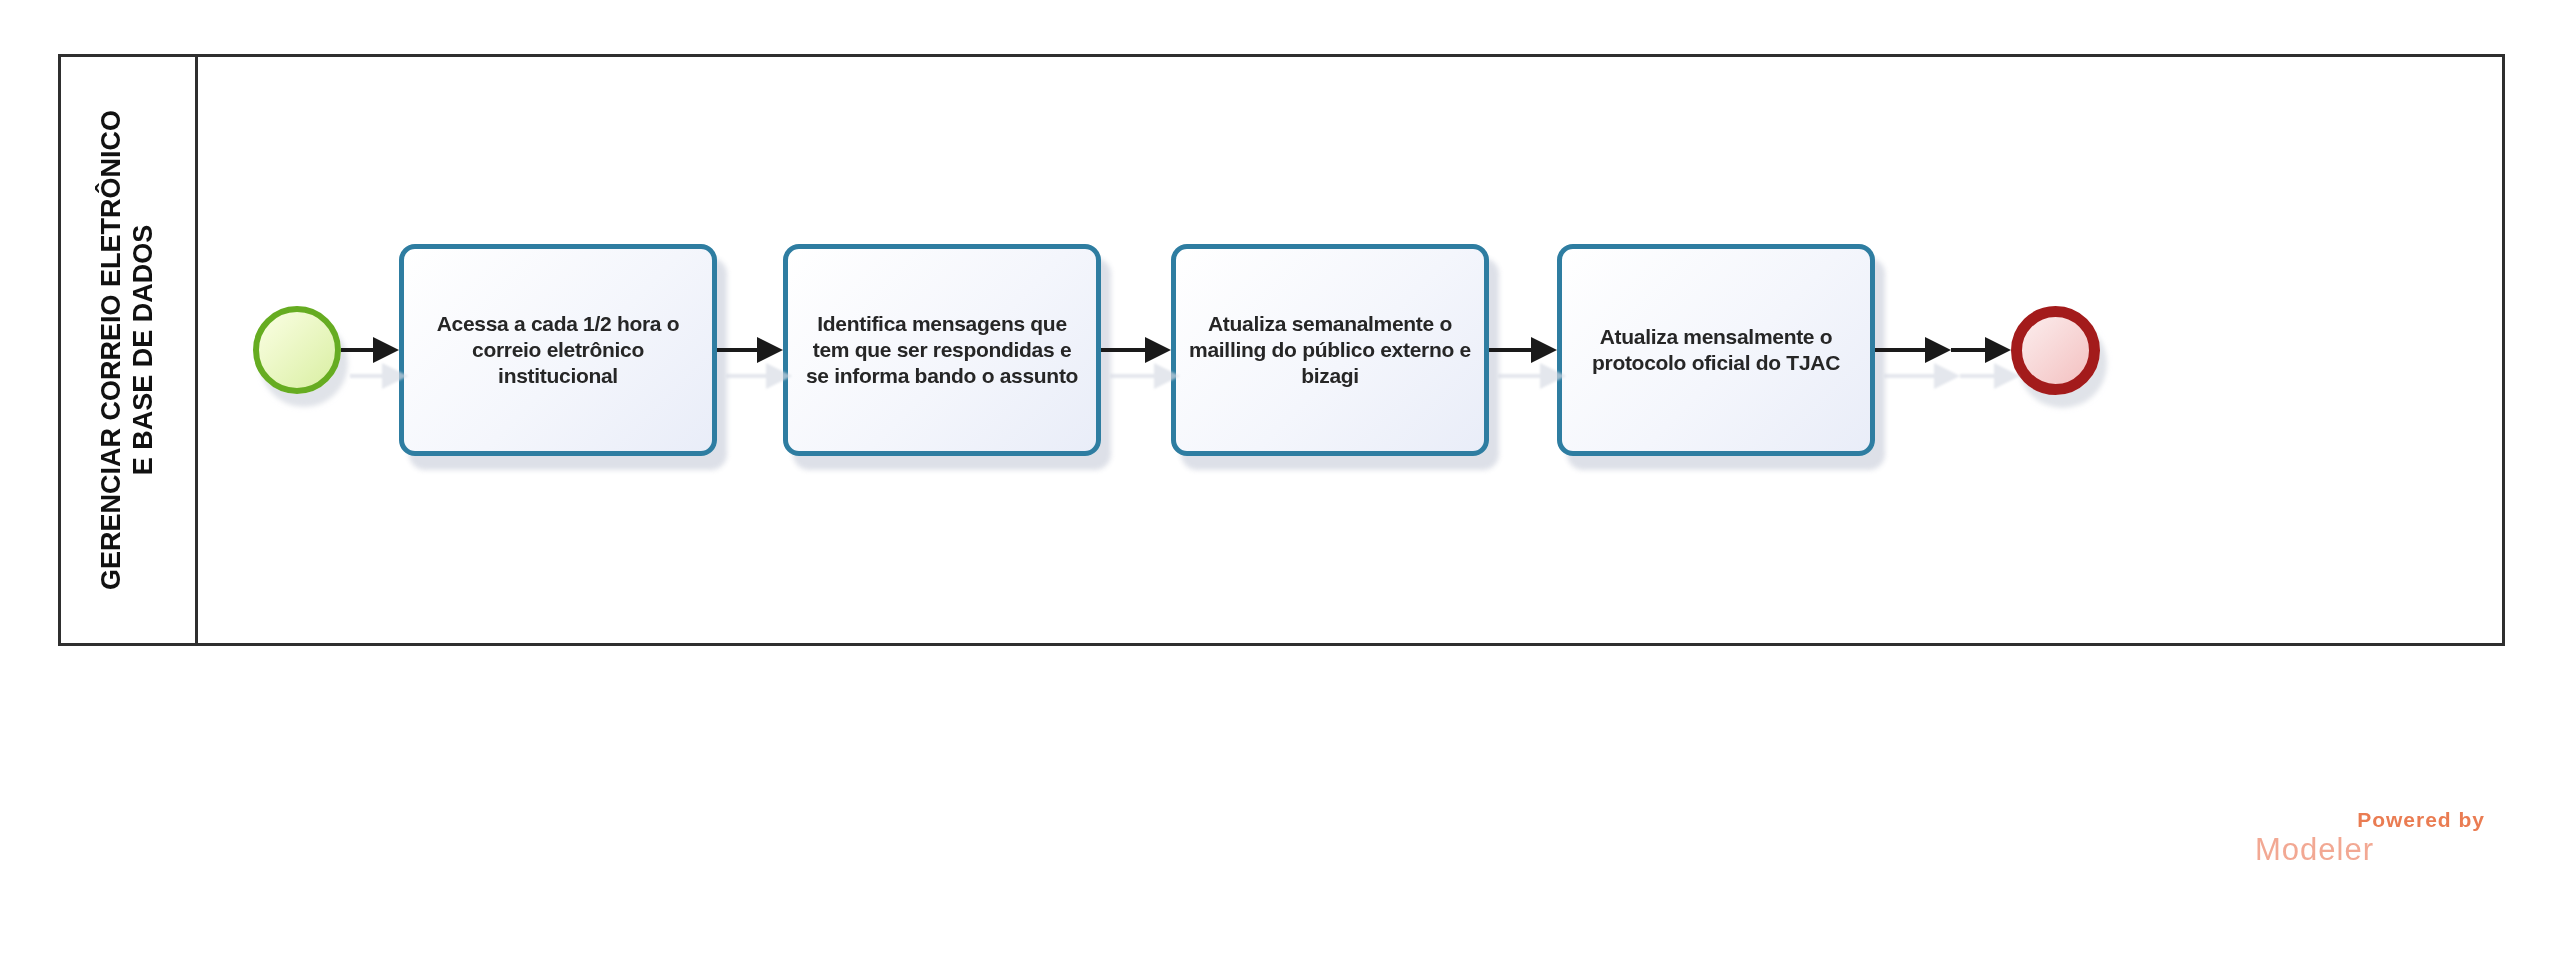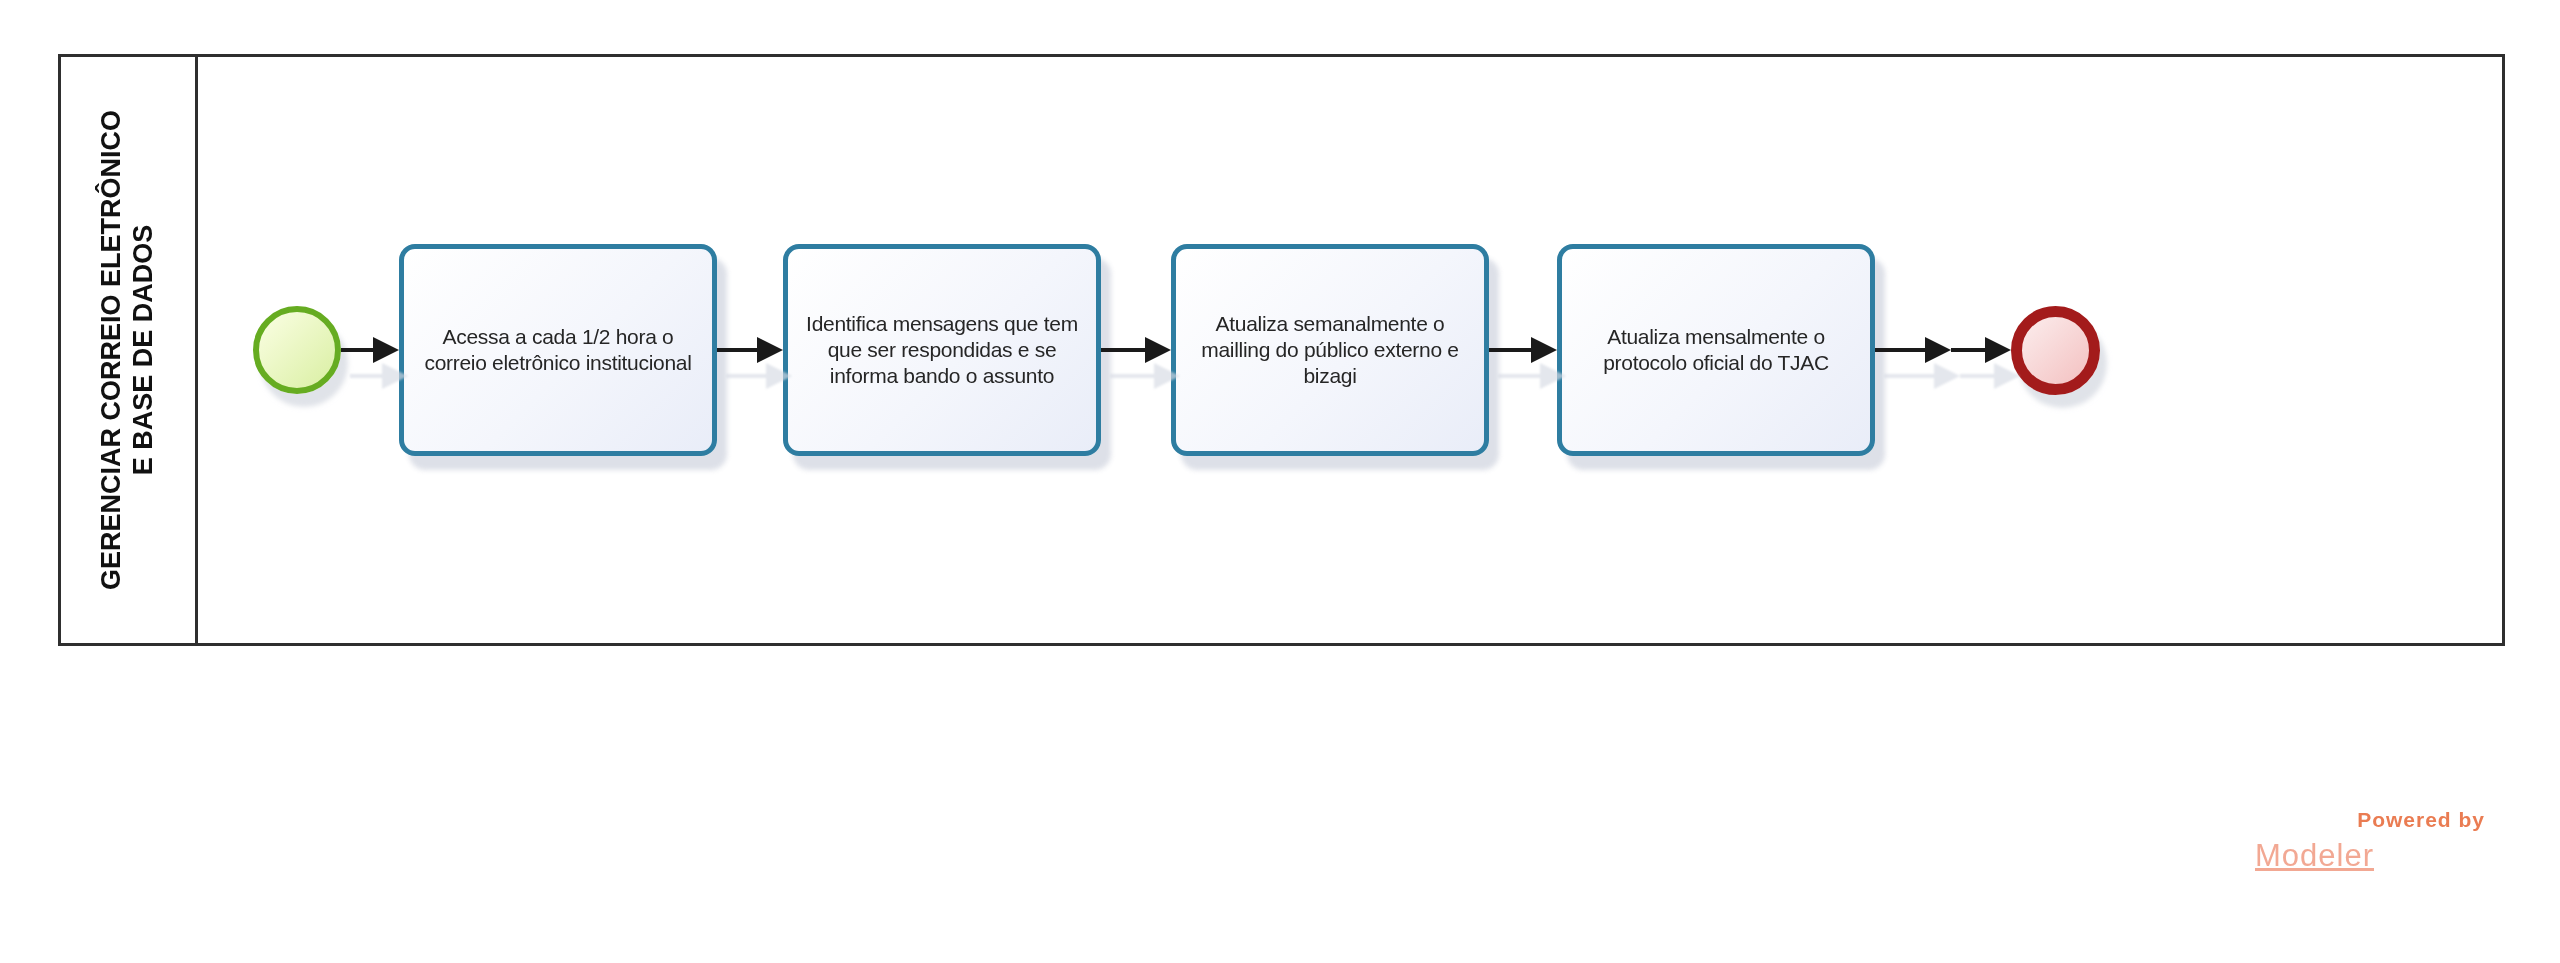--- a/index.html
+++ b/index.html
@@ -55,20 +55,21 @@
     color: #111111;
   }
 
   
   .flow-area {
     position: absolute;
     left: 140px; top: 0; bottom: 0;
     right: 0;
     display: flex;
     align-items: center;
+    font-weight: bold;
   }
   .flow-row {
     display: flex;
     align-items: center;
     margin-left: 52px;
   }
 
   .event {
     border-radius: 50%;
     flex: none;
@@ -154,23 +155,22 @@
       background: linear-gradient(100deg, #f29c47 0%, #ed6a4b 55%, #e95c4e 100%);
       -webkit-background-clip: text;
       background-clip: text;
       color: transparent;
     }
   }
   .product-word {
     font-size: 31px;
     color: var(--brand-light);
     text-align: left;
-    margin-top: 6px;
+    margin-top: 0;
     letter-spacing: 1px;
-    text-decoration: underline;
   }
 </style>
 </head>
 <body>
 
 <div class="pool">
   <div class="lane-header">
     <div class="lane-title">
       <div>GERENCIAR CORREIO ELETRÔNICO</div>
       <div>E BASE DE DADOS</div>

